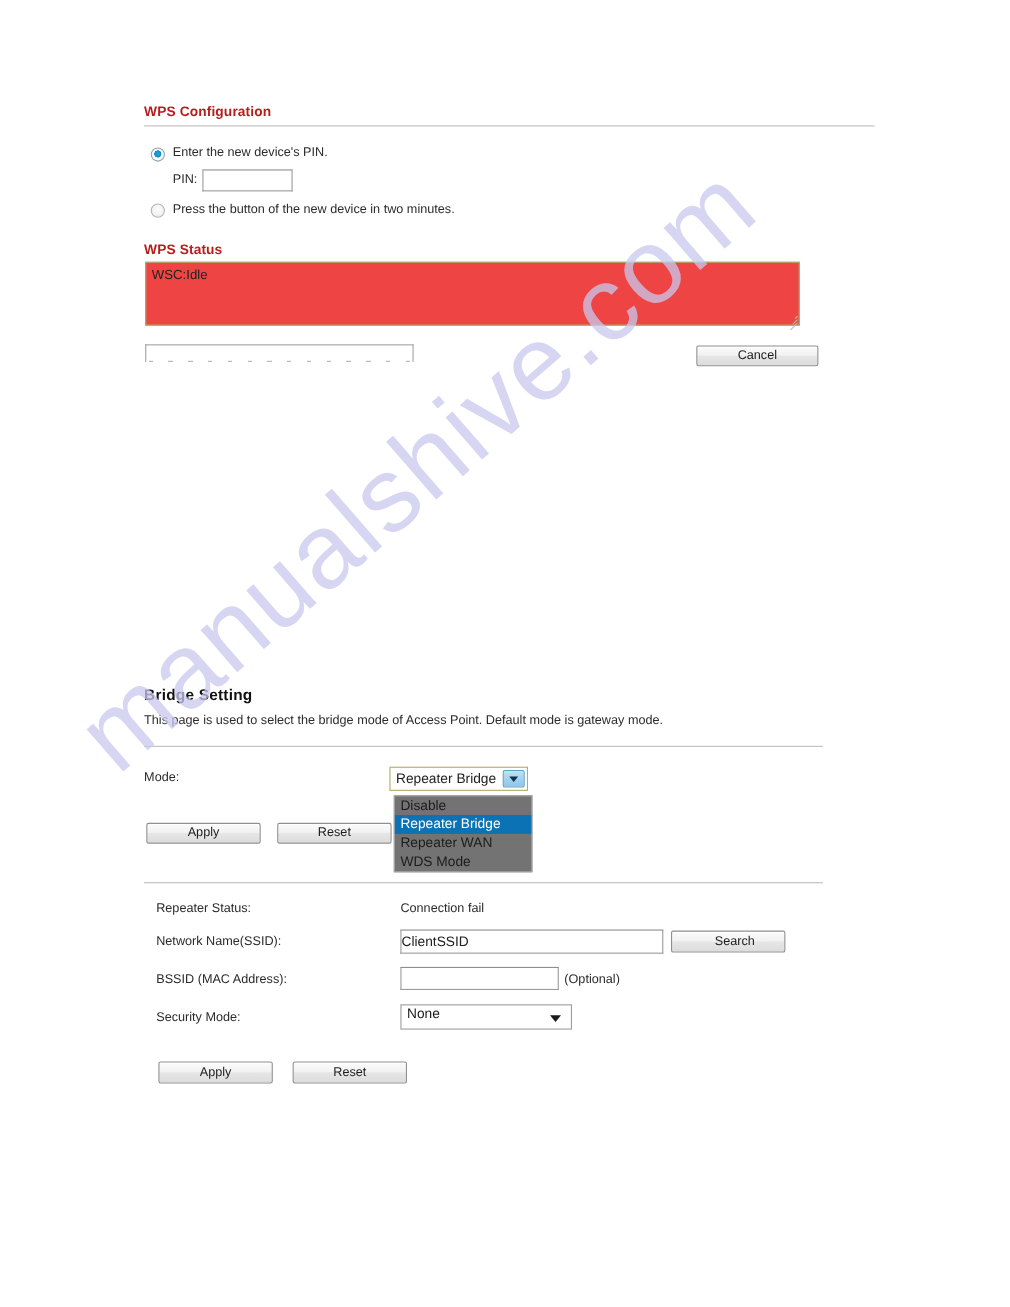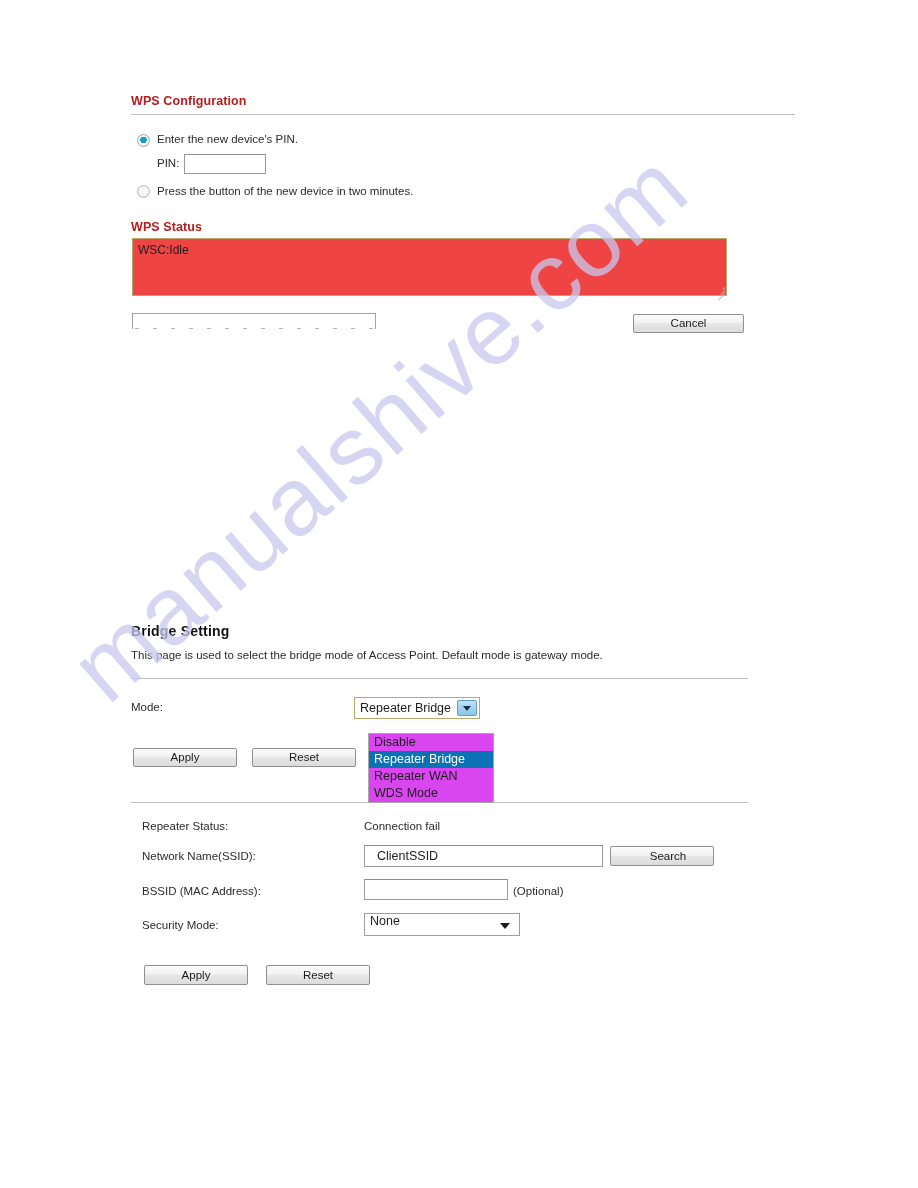--- a/index.html
+++ b/index.html
@@ -101,21 +101,21 @@
   
   .textbox {
     position: absolute;
     box-sizing: border-box;
     background: #fff;
     border: 1px solid #9a9a9a;
     border-top-color: #8d8d8d;
     font-family: "Liberation Sans", sans-serif;
     font-size: 12px;
     color: #222;
-    padding: 0 12px;
+    padding: 0 0;
     outline: none;
   }
 
   
   #wps-status-box {
     position: absolute;
     box-sizing: border-box;
     background: #ef4444;
     border: 1px solid #b7a86b;
     font-family: "Liberation Sans", sans-serif;
@@ -231,25 +231,25 @@
   }
   #mode-combo .arrowbtn i {
     width: 0; height: 0;
     border-left: 4px solid transparent;
     border-right: 4px solid transparent;
     border-top: 5px solid #14314a;
   }
   #mode-list {
     position: absolute;
     box-sizing: border-box;
-    background: #d946ef;
+    background: #737373;
     border: 1px solid #a7a7a7;
     z-index: 40;
     padding: 0;
-    margin: 14px;
+    margin: 4px;
     list-style: none;
   }
   #mode-list li {
     font-family: "Liberation Sans", sans-serif;
     font-size: 12.5px;
     line-height: 17px;
     height: 17px;
     color: #1c1c1c;
     padding-left: 5px;
     white-space: nowrap;

